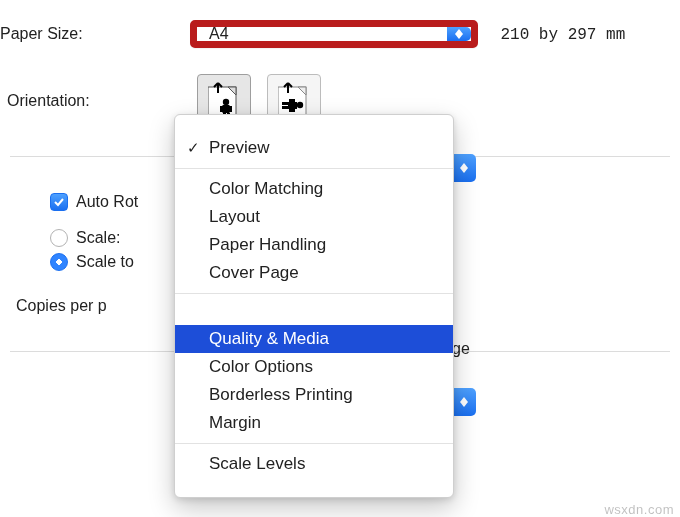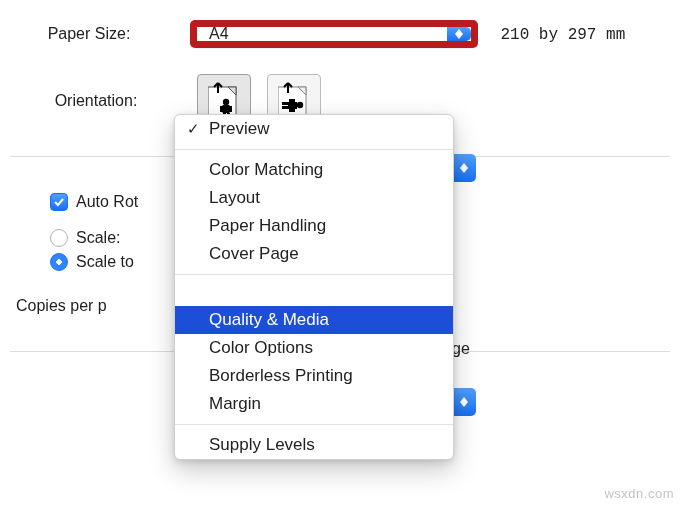--- a/index.html
+++ b/index.html
@@ -14,21 +14,21 @@
     height: 517px;
     position: relative;
     overflow: hidden;
   }
   .row {
     display: flex;
     align-items: center;
     padding: 6px 0;
   }
   .label-col {
-    text-align: center;
+    text-align: left;
     width: 190px;
     padding-right: 12px;
   }
   .content-col { flex: 1; position: relative; }
   .select {
     display: inline-flex;
     align-items: center;
     width: 288px;
     height: 28px;
     background: #fff;
@@ -119,21 +119,21 @@
   .copies-row { margin-top: 26px; margin-left: 16px; }
   
   .menu {
     position: absolute;
     left: 174px; top: 114px;
     width: 280px;
     background: #fff;
     border: 1px solid #cfcfcf;
     border-radius: 6px;
     box-shadow: 0 10px 26px rgba(0,0,0,0.22), 0 2px 6px rgba(0,0,0,0.12);
-    padding: 0 0;
+    padding: 19px 0;
     z-index: 50;
   }
   .menu-item {
     display: flex;
     align-items: center;
     height: 28px;
     padding-left: 34px;
     font-size: 17px;
     position: relative;
   }
@@ -148,21 +148,21 @@
     left: 12px;
     font-size: 15px;
   }
   .menu-sep {
     border: none;
     border-top: 1px solid #e2e2e2;
     margin: 6px 0;
   }
   .watermark {
     position: absolute;
-    right: 6px; bottom: 16px;
+    right: 6px; bottom: 0;
     font-size: 13px;
     color: rgba(0,0,0,0.25);
     letter-spacing: 0.5px;
   }
 </style>
 </head>
 <body>
 
 <div class="row" style="margin-top:14px;">
   <div class="label-col">Paper Size:</div>
@@ -285,17 +285,17 @@
       <span>Color Options</span>
     </div>
   <div class="menu-item">
       <span>Borderless Printing</span>
     </div>
   <div class="menu-item">
       <span>Margin</span>
     </div>
   <hr class="menu-sep">
   <div class="menu-item">
-      <span>Supply Levels</span>
+      <span>Scale Levels</span>
     </div>
 </div>
 
 <div class="watermark">wsxdn.com</div>
 
 </body></html>

